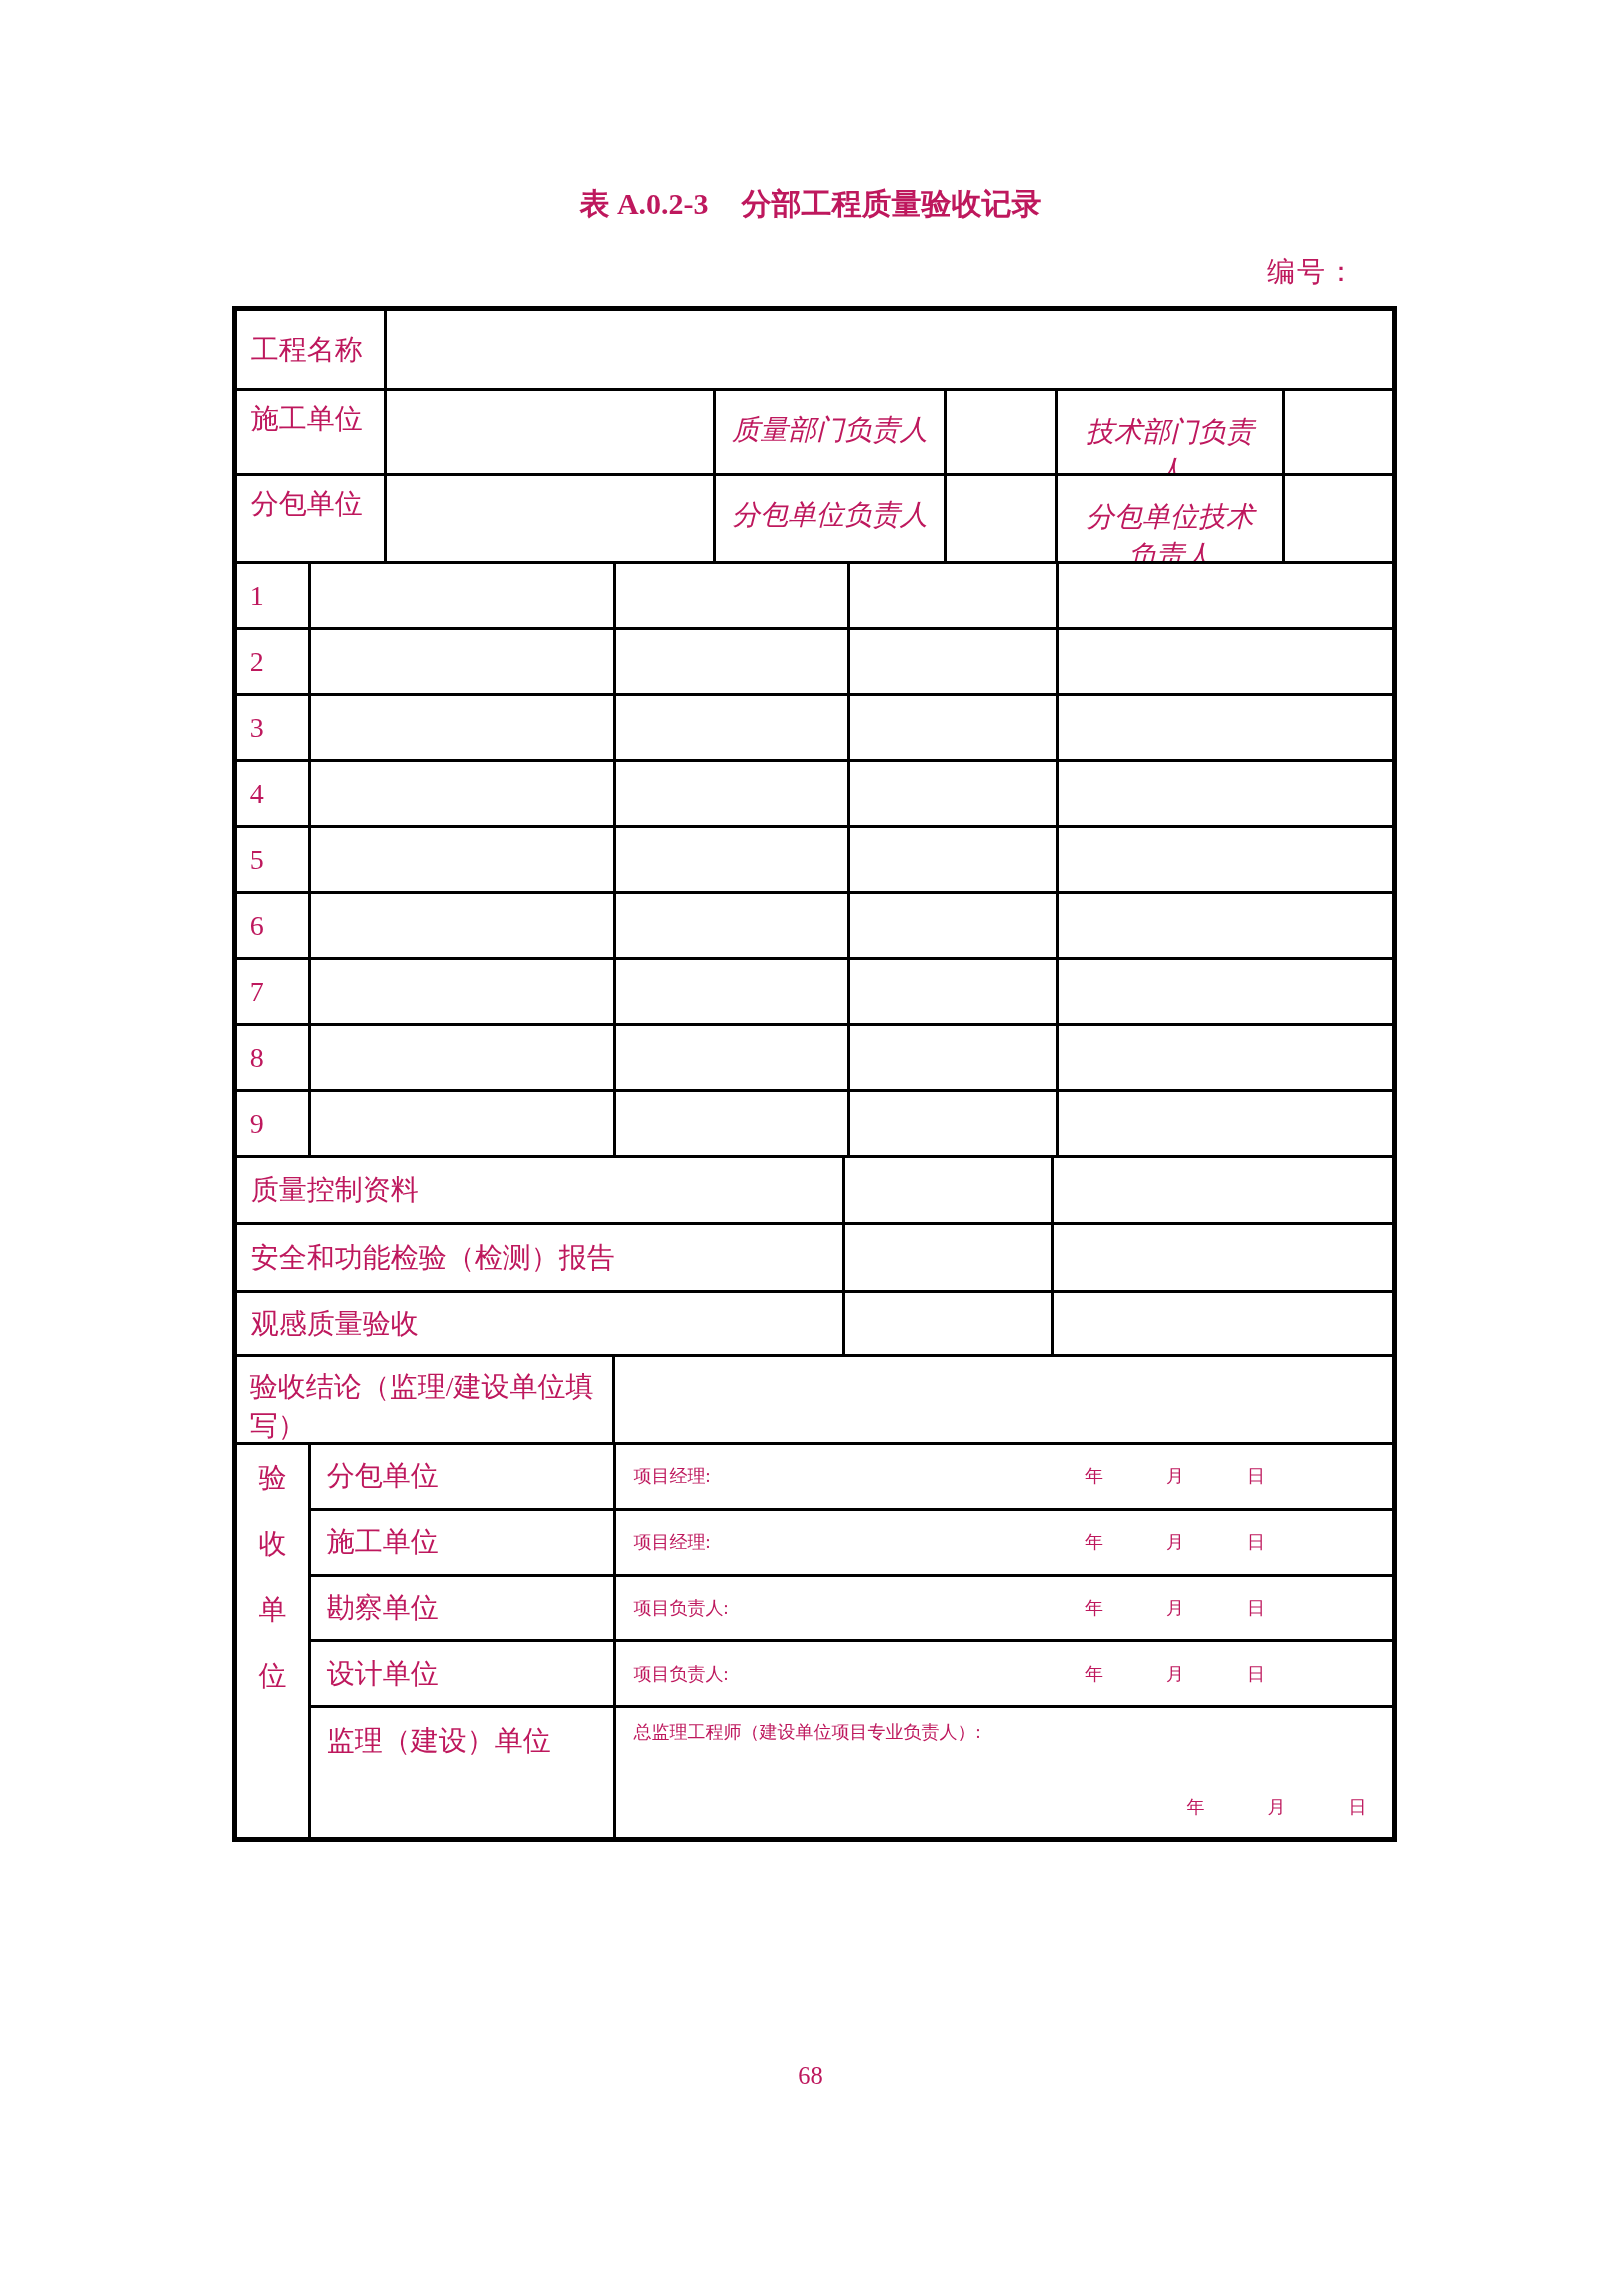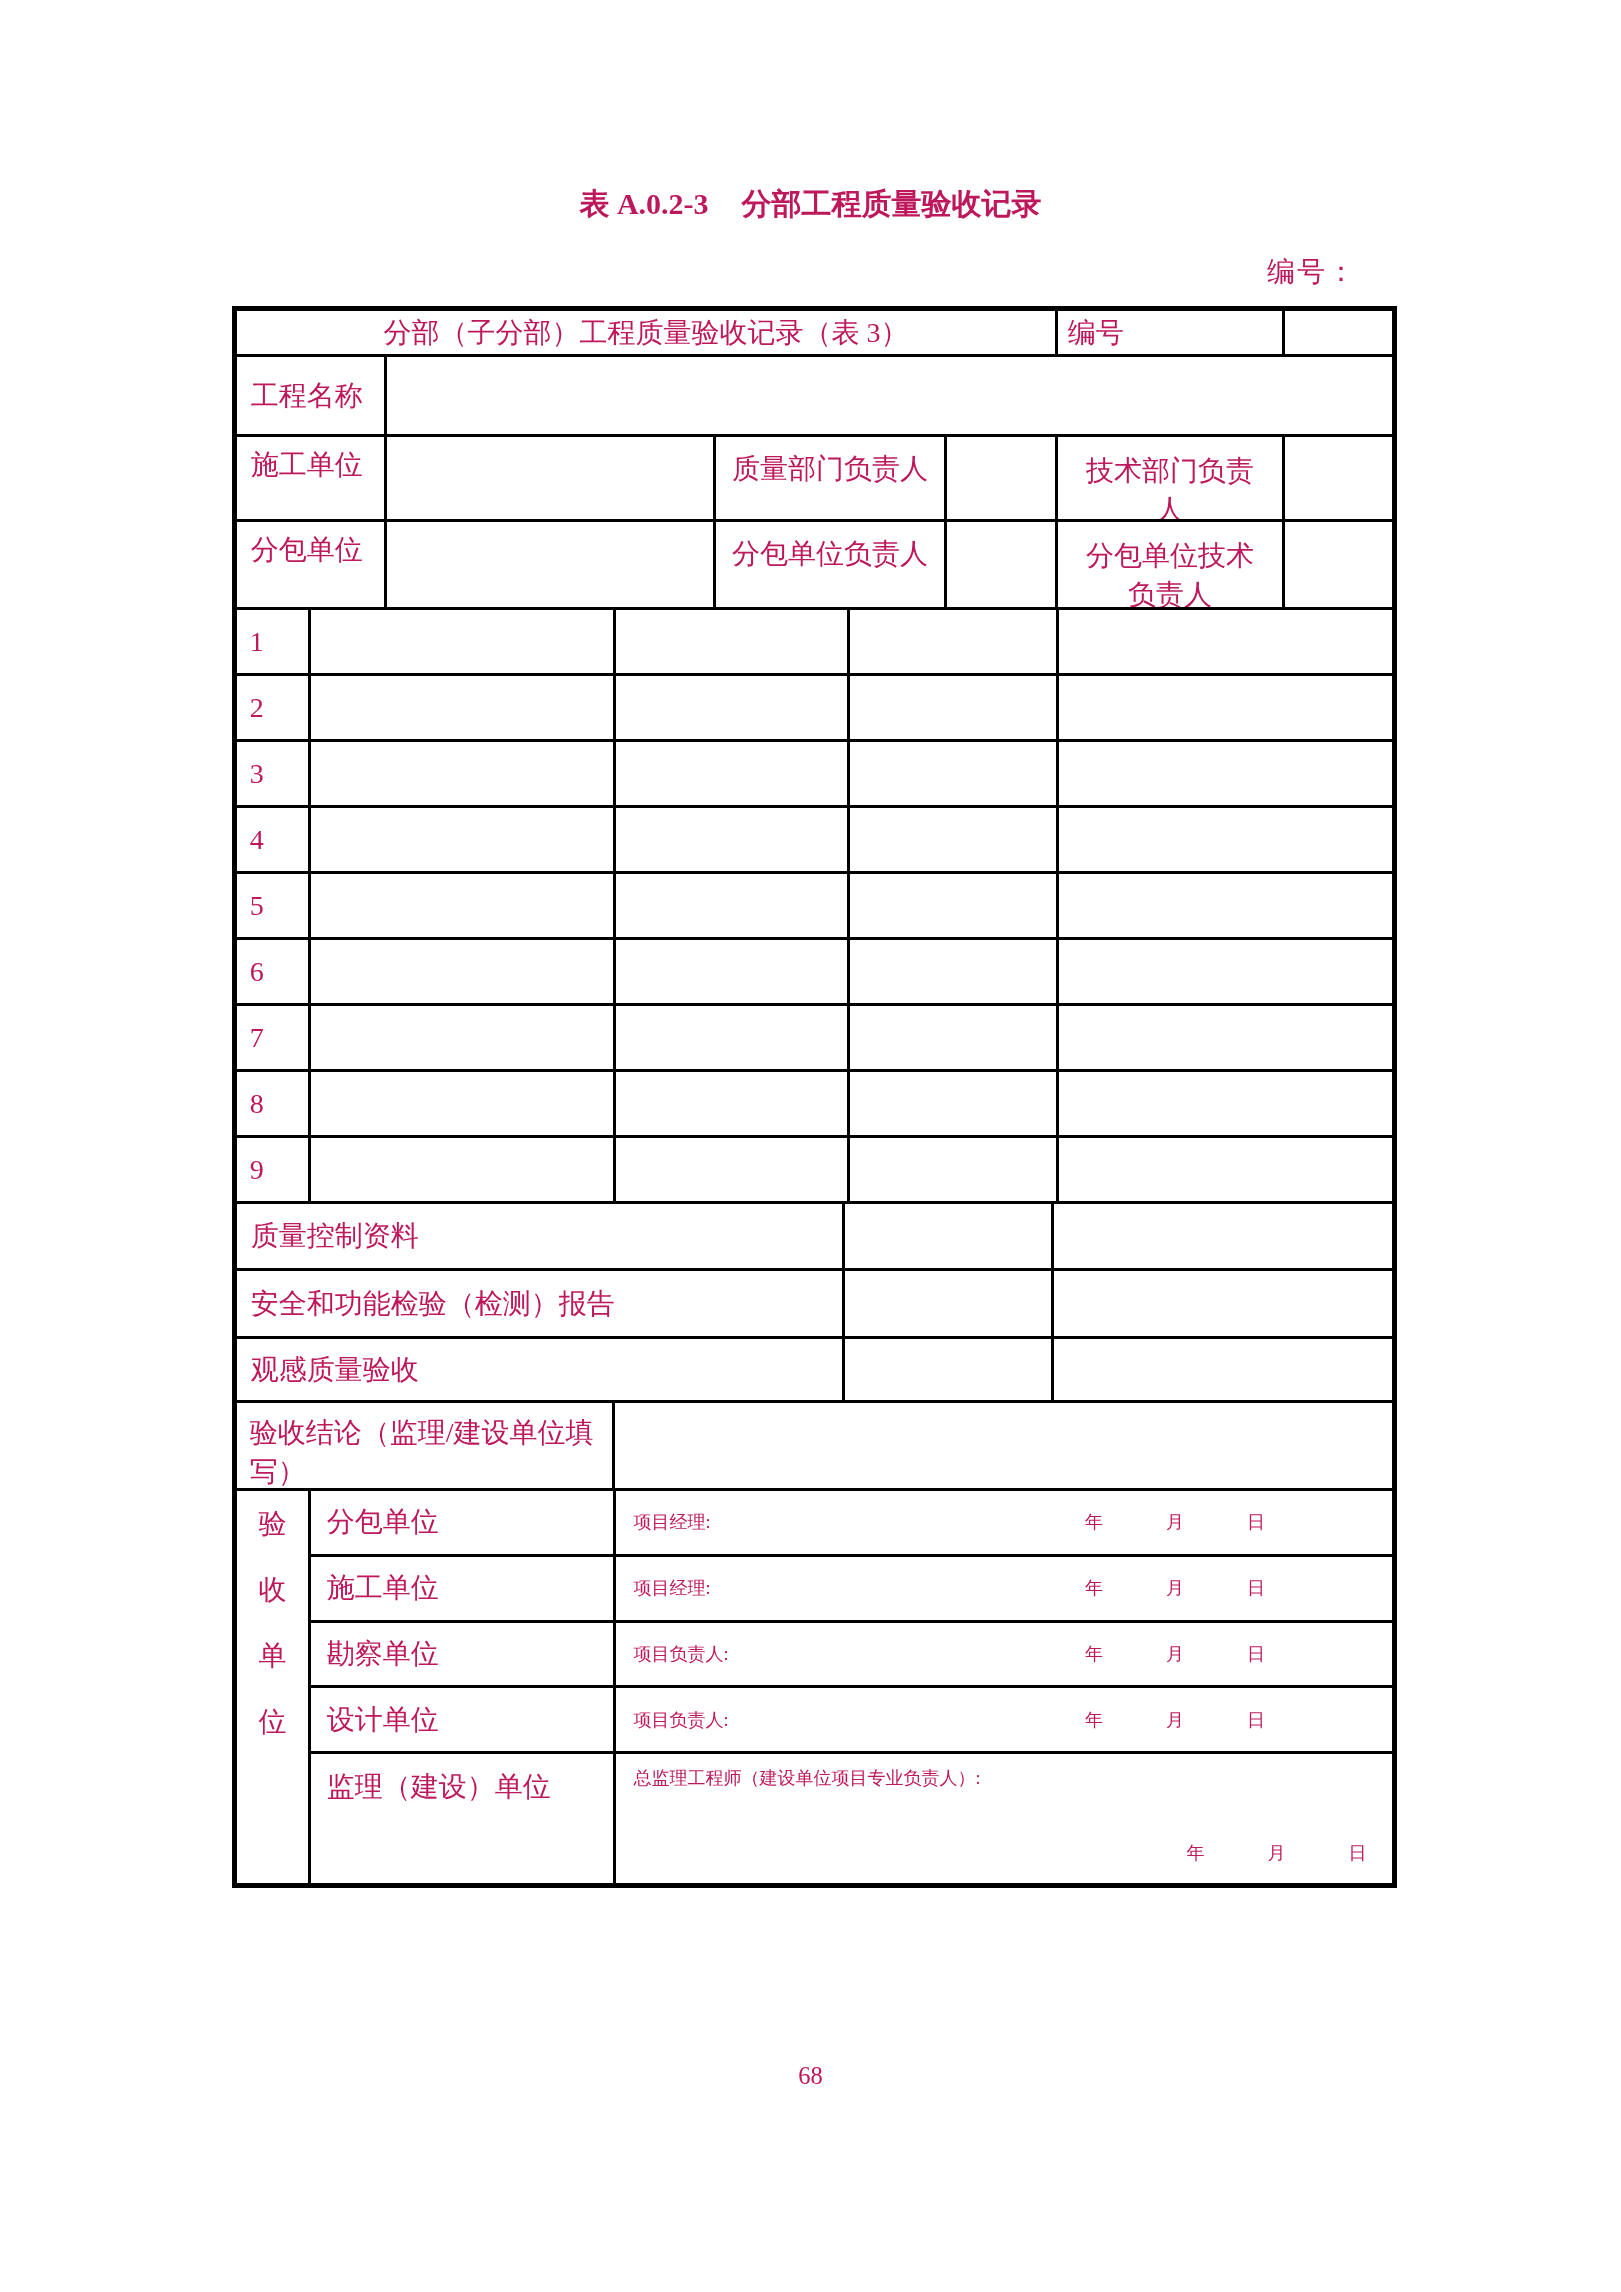--- a/index.html
+++ b/index.html
@@ -30,21 +30,21 @@
   }
   .row > .cell:last-child { border-right:none; }
   .c75{width:74px}.c108{width:106px}.c113{width:111px}.c153{width:150px}
   .c213{width:209px}.c232{width:227px}.c236{width:231px}.c239{width:234px}
   .c311{width:305px}.c336{width:329px}.c340{width:333px}.c386{width:378px}
   .c625{width:608px}.c685{width:671px}.c792{width:776px}.c838{width:821px}
   .c1025{width:1005px}
   .center { justify-content:center; text-align:center; }
   .padl { padding-left:13.7px; }
   .tp  { align-items:flex-start; padding-top:9.8px; }
-  .tpc { align-items:flex-start; justify-content:center; padding-top:14px; text-align:center; }
+  .tpc { align-items:flex-start; justify-content:center; padding-top:21px; text-align:center;font-style:italic; }
   .w1 { display:inline-block; width:1.25em; line-height:43px; text-align:center; }
   .w6 { display:inline-block; width:6.35em; line-height:39px; text-align:center; }
   .w7 { display:inline-block; width:7.3em; line-height:39px; text-align:center; }
   .wrapbox { display:inline-block; width:361px; line-height:39px; }
   
   .sigblock { display:flex; }
   .vcell {
     width:74px; box-sizing:border-box; border-right:3.9px solid #000;
     display:flex; justify-content:center; align-items:flex-start;
   }
@@ -70,25 +70,20 @@
 <div class="sheet">
 
   <div class="doc-title">
     <span>表 A.0.2-3</span><span class="tgap">分部工程质量验收记录</span>
   </div>
 
   <div class="no-label">编号：</div>
 
   <div class="tbl">
 
-    <div class="row" style="height:46px">
-      <div class="cell c838 center">分部（子分部）工程质量验收记录（表 3）</div>
-      <div class="cell c232" style="padding-left:9.8px">编号</div>
-      <div class="cell c108"></div>
-    </div>
 
     <div class="row" style="height:80px">
       <div class="cell c153 padl">工程名称</div>
       <div class="cell c1025"></div>
     </div>
 
     <div class="row" style="height:85px">
       <div class="cell c153 padl tp">施工单位</div>
       <div class="cell c336"></div>
       <div class="cell c236 tpc">质量部门负责人</div>

